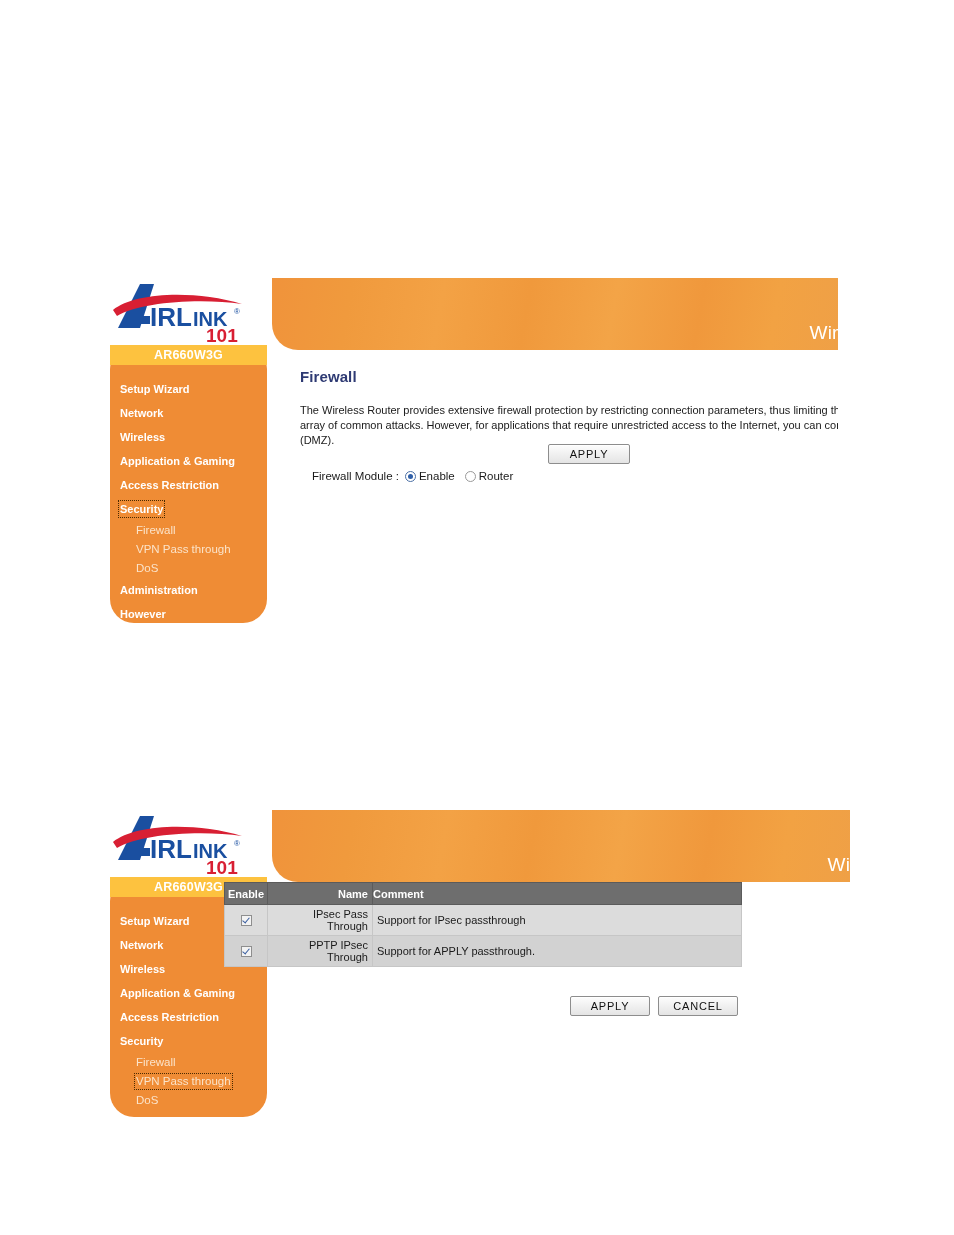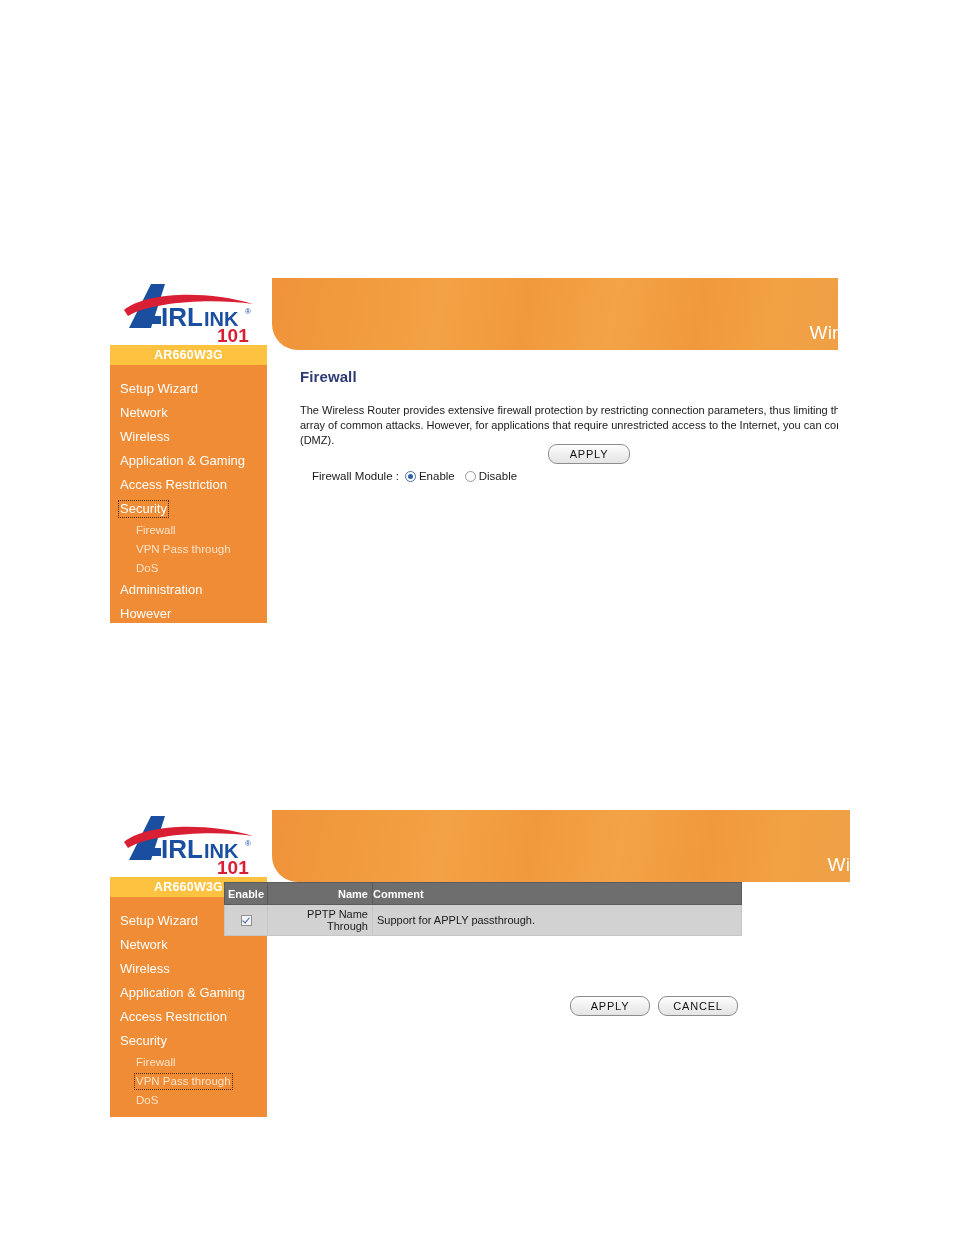--- a/index.html
+++ b/index.html
@@ -29,21 +29,21 @@
   #figure-vpn {
     left: 110px;
     top: 808px;
     width: 740px;   
     height: 310px;
   }
 
   
   .logo {
     position: absolute;
-    left: 11px;
+    left: 0;
     top: 0px;
     width: 150px;
     height: 70px;
   }
   .logo svg { display: block; }
 
   
   .banner {
     position: absolute;
     top: 2px;
@@ -72,42 +72,43 @@
   #figure-firewall .banner-title { right: -46px; }
   #figure-vpn .banner-title { right: -52px; }
 
   
   .sidebar {
     position: absolute;
     left: 0px;
     top: 69px;
     width: 157px;
     background: #ef8c35;
+    border-radius: 24px;
   }
   #figure-firewall .sidebar { height: 278px; }
   #figure-vpn .sidebar { height: 240px; }
 
   .model-bar {
     background: #fdc23f;
     color: #ffffff;
     font-size: 12.5px;
     font-weight: bold;
     text-align: center;
     padding: 3px 0 3px 0;
     letter-spacing: 0.2px;
     line-height: 14px;
   }
 
   .nav {
     padding-top: 12px;
   }
   .nav-item {
     color: #ffffff;
-    font-size: 13px;
-    font-weight: normal;
+    font-size: 11px;
+    font-weight: bold;
     padding: 5px 0 5px 10px;
     line-height: 14px;
     white-space: nowrap;
   }
   .nav-sub {
     color: #fbe3c9;
     font-size: 11.5px;
     font-weight: normal;
     padding: 3px 0 3px 26px;
     line-height: 13px;
@@ -186,21 +187,21 @@
   .radio-label { font-size: 11.5px; }
 
   
   .btn {
     display: inline-block;
     font-size: 11px;
     font-family: "Liberation Sans", sans-serif;
     color: #111111;
     background: linear-gradient(#fdfdfd, #e4e4e4);
     border: 1px solid #8d8d8d;
-    border-radius: 9px;
+    border-radius: 2px;
     padding: 3px 0;
     text-align: center;
     width: 80px;
     letter-spacing: 0.8px;
     box-shadow: inset 0 1px 0 #ffffff;
   }
   .btn-row-firewall {
     position: absolute;
     left: 438px;
     top: 168px;
@@ -316,21 +317,21 @@
     </div>
 
     <div class="field-row">
       <span class="field-label">Firewall Module :</span>
       <label class="radio-opt">
         <span class="radio checked"></span>
         <span class="radio-label">Enable</span>
       </label>
       <label class="radio-opt">
         <span class="radio"></span>
-        <span class="radio-label">Disable</span>
+        <span class="radio-label">Router</span>
       </label>
     </div>
   </div>
 
   <div class="btn-row-firewall">
     <div class="btn">APPLY</div>
   </div>
 </div>
 
 <div class="figure" id="figure-vpn">
@@ -372,23 +373,28 @@
 
   <table class="vpn-table">
     <thead>
       <tr>
         <th class="col-enable">Enable</th>
         <th class="col-name" style="text-align:right">Name</th>
         <th class="col-comment" style="text-align:left">Comment</th>
       </tr>
     </thead>
     <tbody>
+      <tr class="row-a">
+        <td class="col-enable"><span class="checkbox checked"></span></td>
+        <td class="col-name">IPsec Pass Through</td>
+        <td class="col-comment">Support for IPsec passthrough</td>
+      </tr>
       <tr class="row-b">
         <td class="col-enable"><span class="checkbox checked"></span></td>
-        <td class="col-name">PPTP Name Through</td>
+        <td class="col-name">PPTP IPsec Through</td>
         <td class="col-comment">Support for APPLY passthrough.</td>
       </tr>
     </tbody>
   </table>
 
   <div class="btn-row-vpn">
     <div class="btn">APPLY</div>
     <div class="btn">CANCEL</div>
   </div>
 </div>

